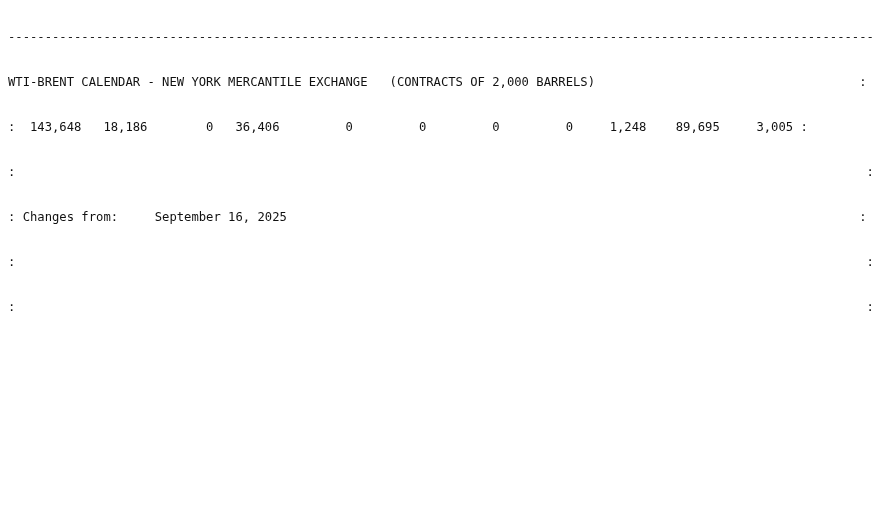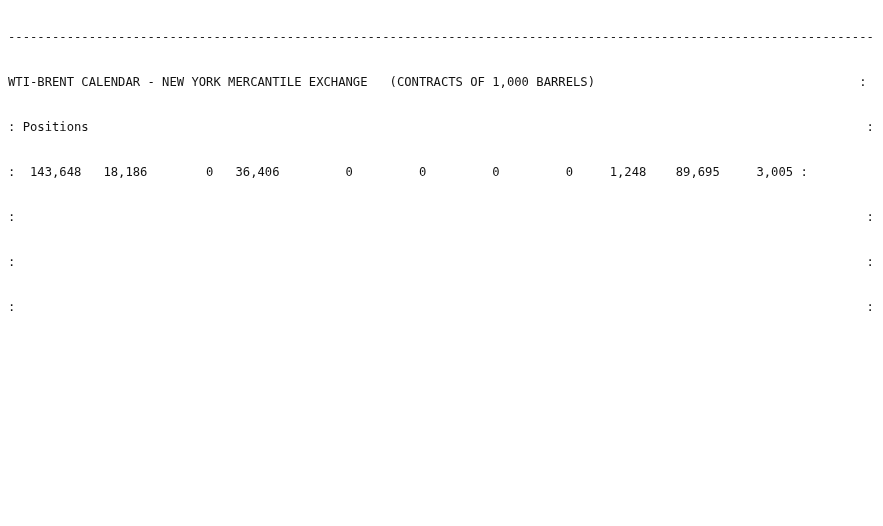--- a/index.html
+++ b/index.html
@@ -14,24 +14,24 @@
     letter-spacing: 0px;
   }
   .line { display: block; height: 15px; }
   .rule { color: #222222; }
 </style>
 </head>
 <body>
 
 <div id="report">
   <span class="line rule">----------------------------------------------------------------------------------------------------------------------</span>
-  <span class="line">WTI-BRENT CALENDAR - NEW YORK MERCANTILE EXCHANGE   (CONTRACTS OF 1,000 BARRELS)                                    :</span>
-  <span class="line">: Positions                                                                                                          :</span>
+  <span class="line">WTI-BRENT CALENDAR - NEW YORK MERCANTILE EXCHANGE   (CONTRACTS OF 2,000 BARRELS)                                    :</span>
   <span class="line">:  143,648   18,186        0   36,406         0         0         0         0     1,248    89,695     3,005 :</span>
   <span class="line">:                                                                                                                    :</span>
+  <span class="line">: Changes from:     September 16, 2025                                                                              :</span>
   <span class="line">:                                                                                                                    :</span>
   <span class="line">:                                                                                                                    :</span>
   
   
   
   
   
   
   
   

